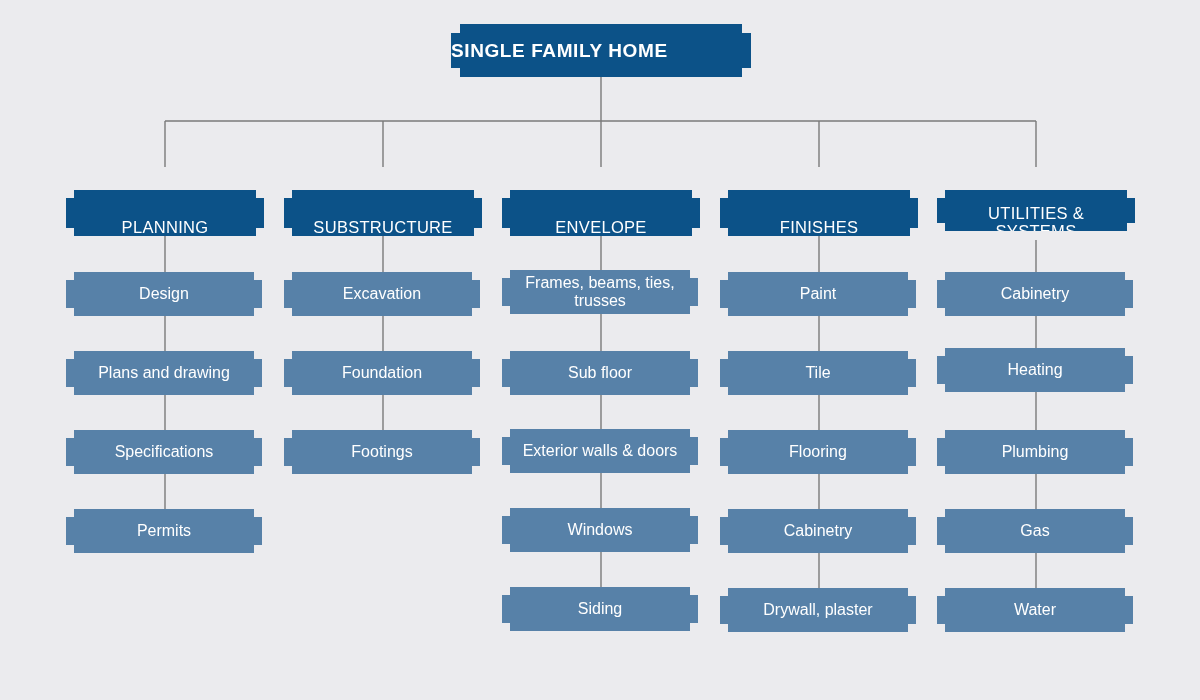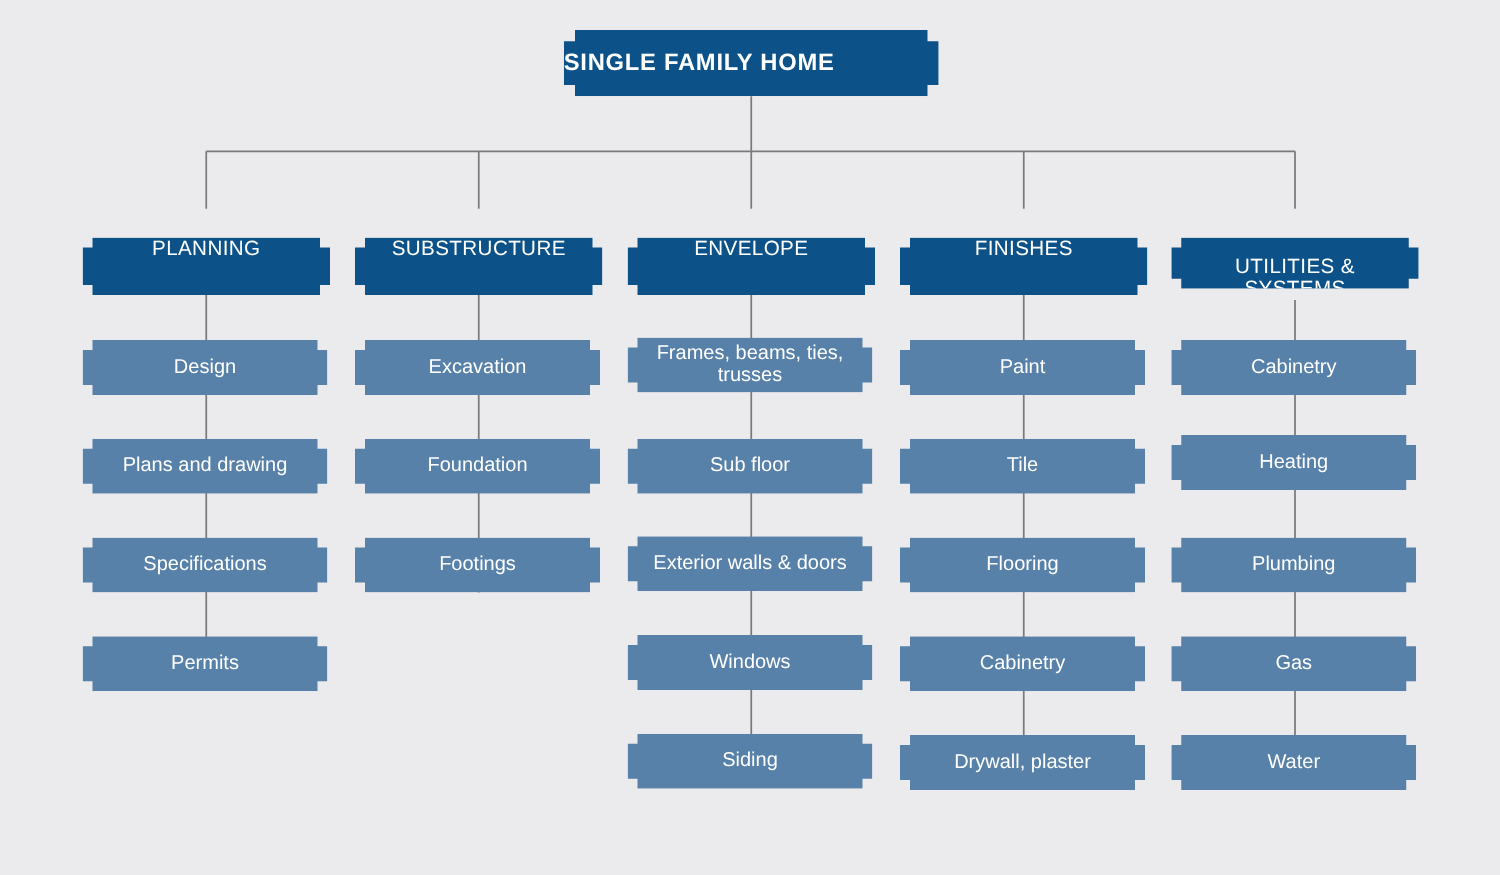--- a/index.html
+++ b/index.html
@@ -86,21 +86,21 @@
 
   .phase-header {
     position: relative;
     width: 198px;
     height: 46px;
     background: #0c5288;
     color: #ffffff;
     font-size: 16.5px;
     letter-spacing: 0.3px;
     display: flex;
-    align-items: flex-start;
+    align-items: flex-end;
     justify-content: center;
     text-align: center;
     line-height: 1.12;
     box-sizing: border-box;
     padding: 0 10px;
     -webkit-clip-path: polygon(
       0px 8px, 8px 8px, 8px 0px,
       calc(100% - 8px) 0px, calc(100% - 8px) 8px, 100% 8px,
       100% calc(100% - 8px), calc(100% - 8px) calc(100% - 8px), calc(100% - 8px) 100%,
       8px 100%, 8px calc(100% - 8px), 0px calc(100% - 8px));

